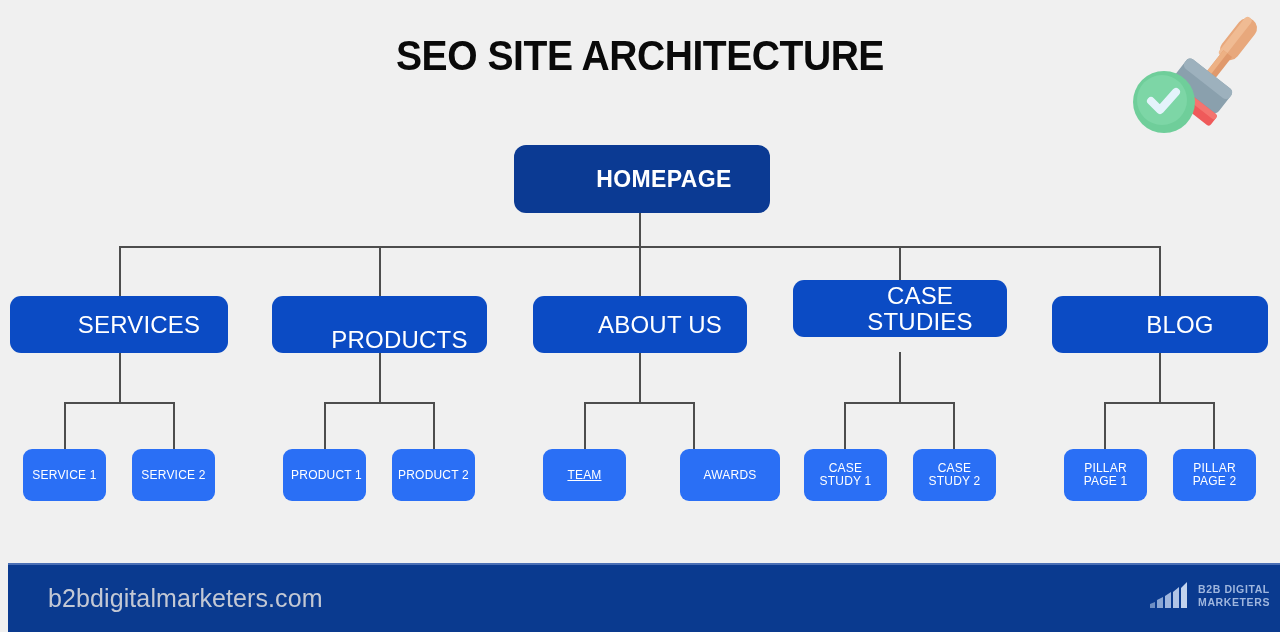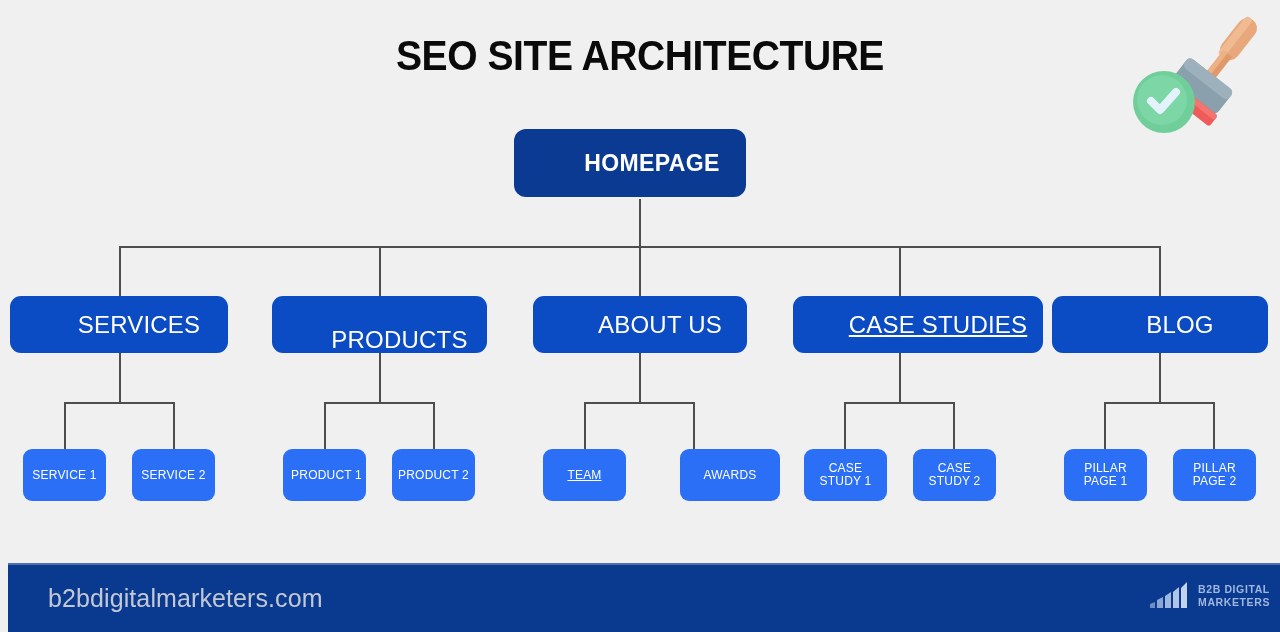--- a/index.html
+++ b/index.html
@@ -187,34 +187,34 @@
   <div class="line v" style="left:899px; top:352px; height:51px;"></div>
   <div class="line h" style="left:844px; top:402px; width:111px;"></div>
   <div class="line v" style="left:844px; top:402px; height:47px;"></div>
   <div class="line v" style="left:953px; top:402px; height:47px;"></div>
 
   <div class="line v" style="left:1159px; top:352px; height:51px;"></div>
   <div class="line h" style="left:1104px; top:402px; width:111px;"></div>
   <div class="line v" style="left:1104px; top:402px; height:47px;"></div>
   <div class="line v" style="left:1213px; top:402px; height:47px;"></div>
 
-  <div class="node root" style="left:514px; top:129px; width:232px; height:68px;padding-left:44px;">
+  <div class="node root" style="left:514px; top:145px; width:256px; height:68px;padding-left:44px;">
     <span>HOMEPAGE</span>
   </div>
 
   <div class="node cat" style="left:10px; top:296px; width:218px; height:57px;">
     <span>SERVICES</span>
   </div>
   <div class="node cat" style="left:272px; top:296px; width:215px; height:57px;align-items:flex-end;">
     <span>PRODUCTS</span>
   </div>
   <div class="node cat" style="left:533px; top:296px; width:214px; height:57px;">
     <span>ABOUT US</span>
   </div>
-  <div class="node cat" style="left:793px; top:296px; width:250px; height:57px;text-decoration:underline;">
+  <div class="node cat" style="left:793px; top:280px; width:214px; height:57px;">
     <span>CASE STUDIES</span>
   </div>
   <div class="node cat" style="left:1052px; top:296px; width:216px; height:57px;">
     <span>BLOG</span>
   </div>
 
   <div class="node leaf" style="left:23px; top:449px; width:83px; height:52px;">
     <span>
       <span class="l1">SERVICE 1</span>
     </span>

